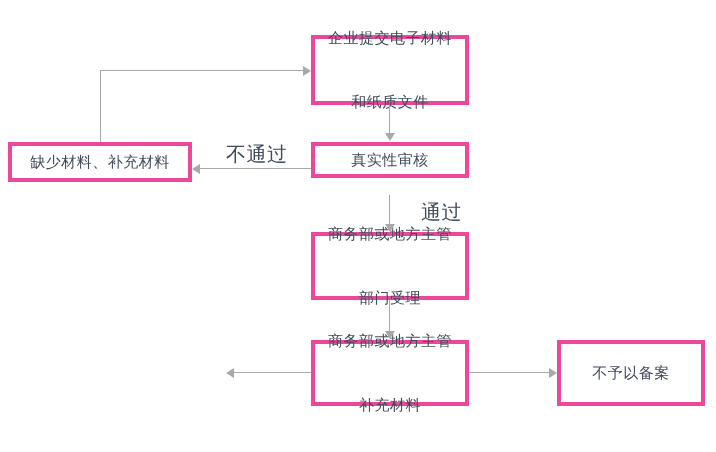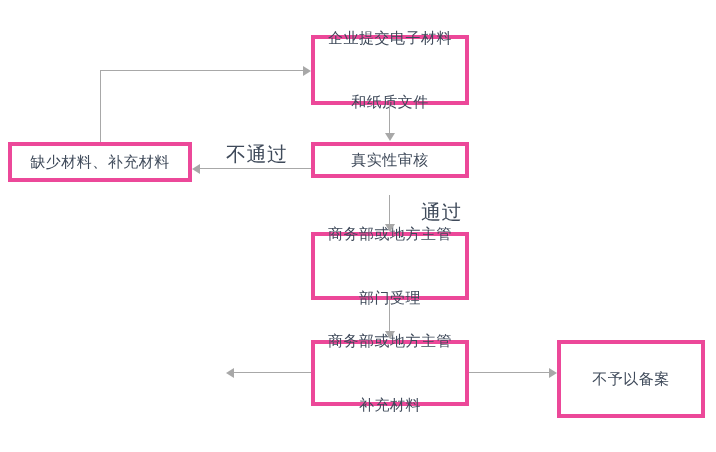--- a/index.html
+++ b/index.html
@@ -90,21 +90,21 @@
     <span>商务部或地方主管</span>
     <span class="line2">部门受理</span>
   </div>
 
   <div class="node" style="left:311px; top:340px; width:158px; height:66px;">
     <span>商务部或地方主管</span>
     <span class="line2">补充材料</span>
   </div>
 
 
-  <div class="node" style="left:557px; top:340px; width:148px; height:78px;text-align:center;">
+  <div class="node" style="left:557px; top:340px; width:148px; height:66px;text-align:center;">
     <span>不予以备案</span>
   </div>
 
   <div class="conn v" style="left:389px; top:105px; height:29px;"></div>
   <div class="arrow down" style="left:385px; top:133px;"></div>
 
   <div class="conn h" style="left:200px; top:168px; width:111px;"></div>
   <div class="arrow left" style="left:192px; top:164px;"></div>
 
   <div class="conn v" style="left:100px; top:70px; height:72px;"></div>

